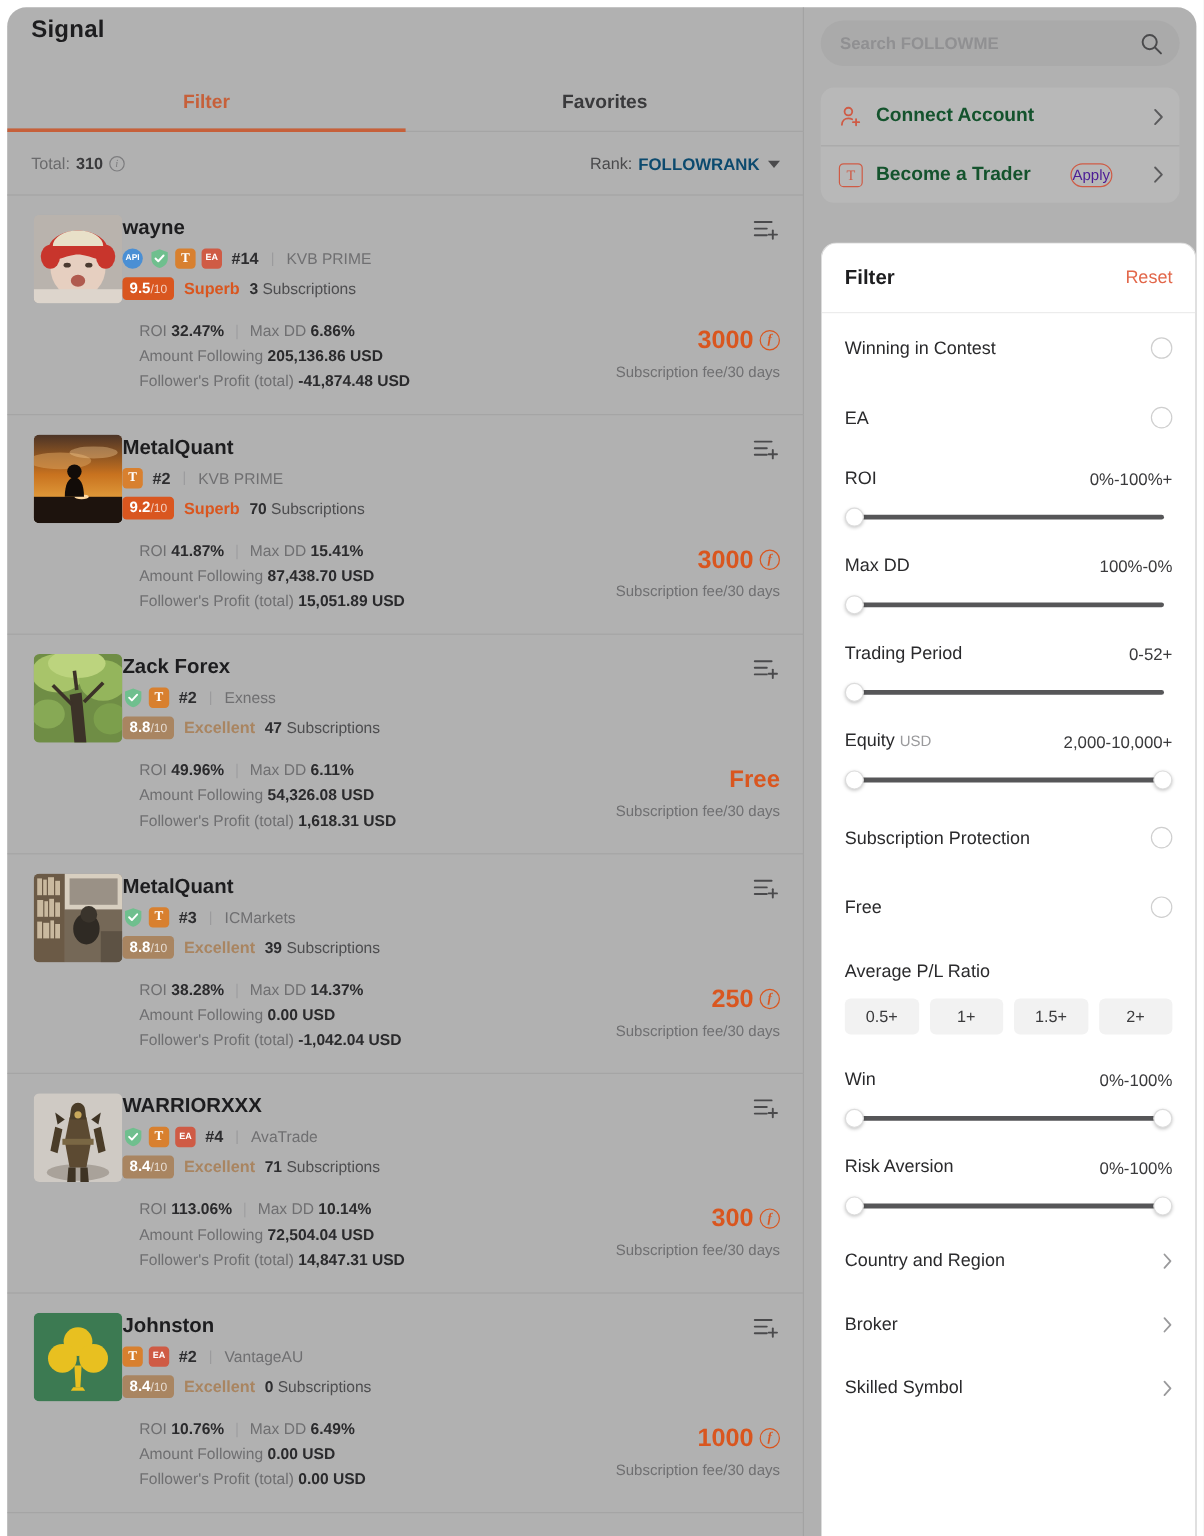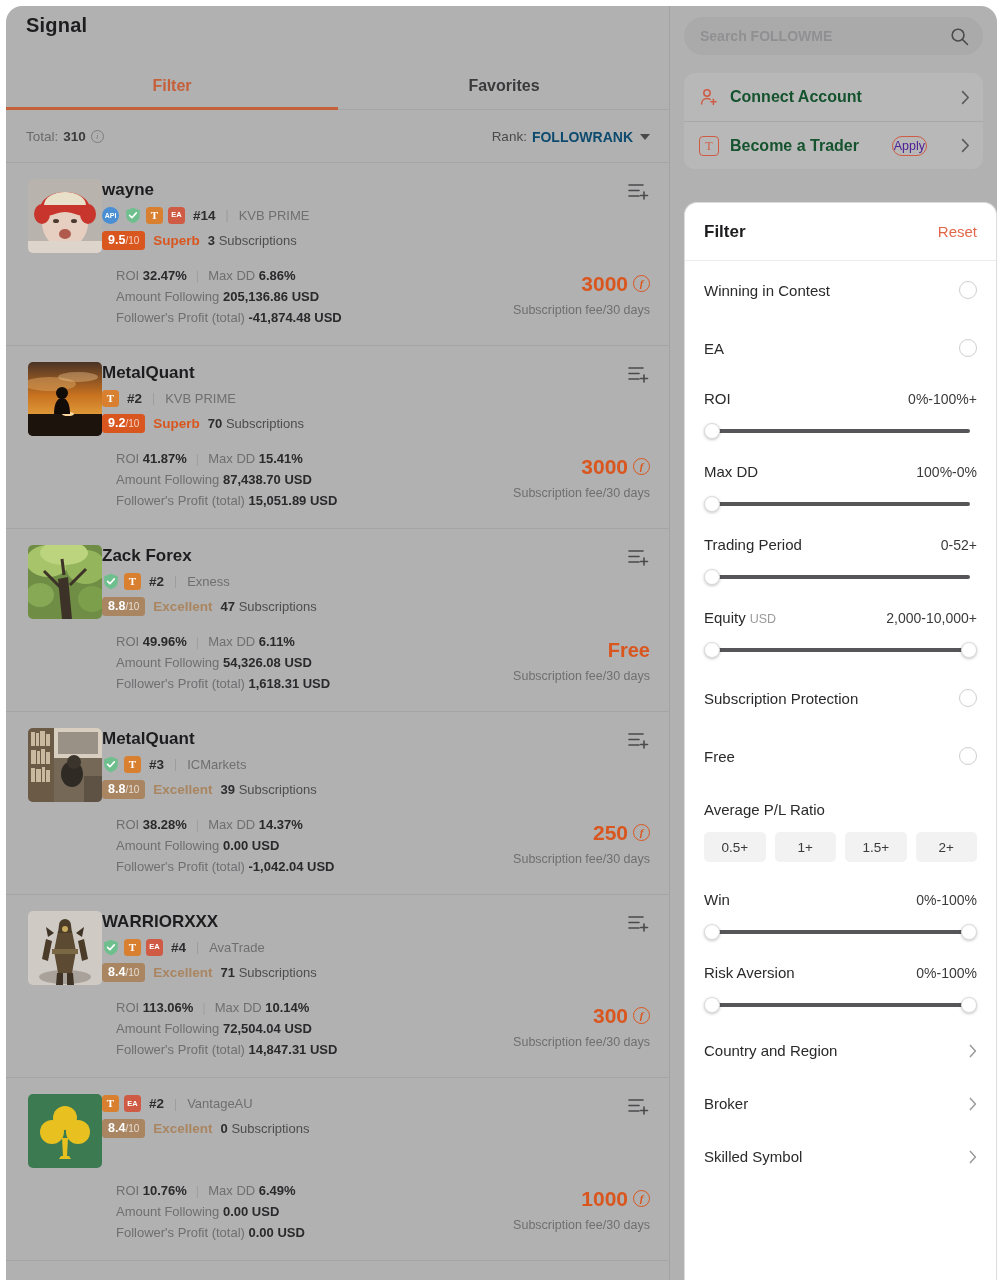--- a/index.html
+++ b/index.html
@@ -741,20 +741,21 @@
         <g fill="#e8c020">
           <circle cx="37" cy="24" r="12"></circle>
           <circle cx="24" cy="38" r="12"></circle>
           <circle cx="50" cy="38" r="12"></circle>
           <path d="M34 44 L40 44 L39 62 L35 62z"></path>
           <path d="M33 62 h8 l2 3 h-12z"></path>
         </g>
       </svg>
               </div>
       <div class="card-id">
+        <div class="trader-name">Johnston</div>
         <div class="badge-row">
           <span class="bdg bdg-t">T</span>
                   <span class="bdg bdg-ea">EA</span>
           <span class="rank-num">#2</span>
           <span class="sep-pipe">|</span>
           <span class="broker-name">VantageAU</span>
         </div>
         <div class="score-row">
           <span class="score-chip chip-excellent">8.4<span class="denom">/10</span></span>
           <span class="grade-label grade-excellent">Excellent</span>

